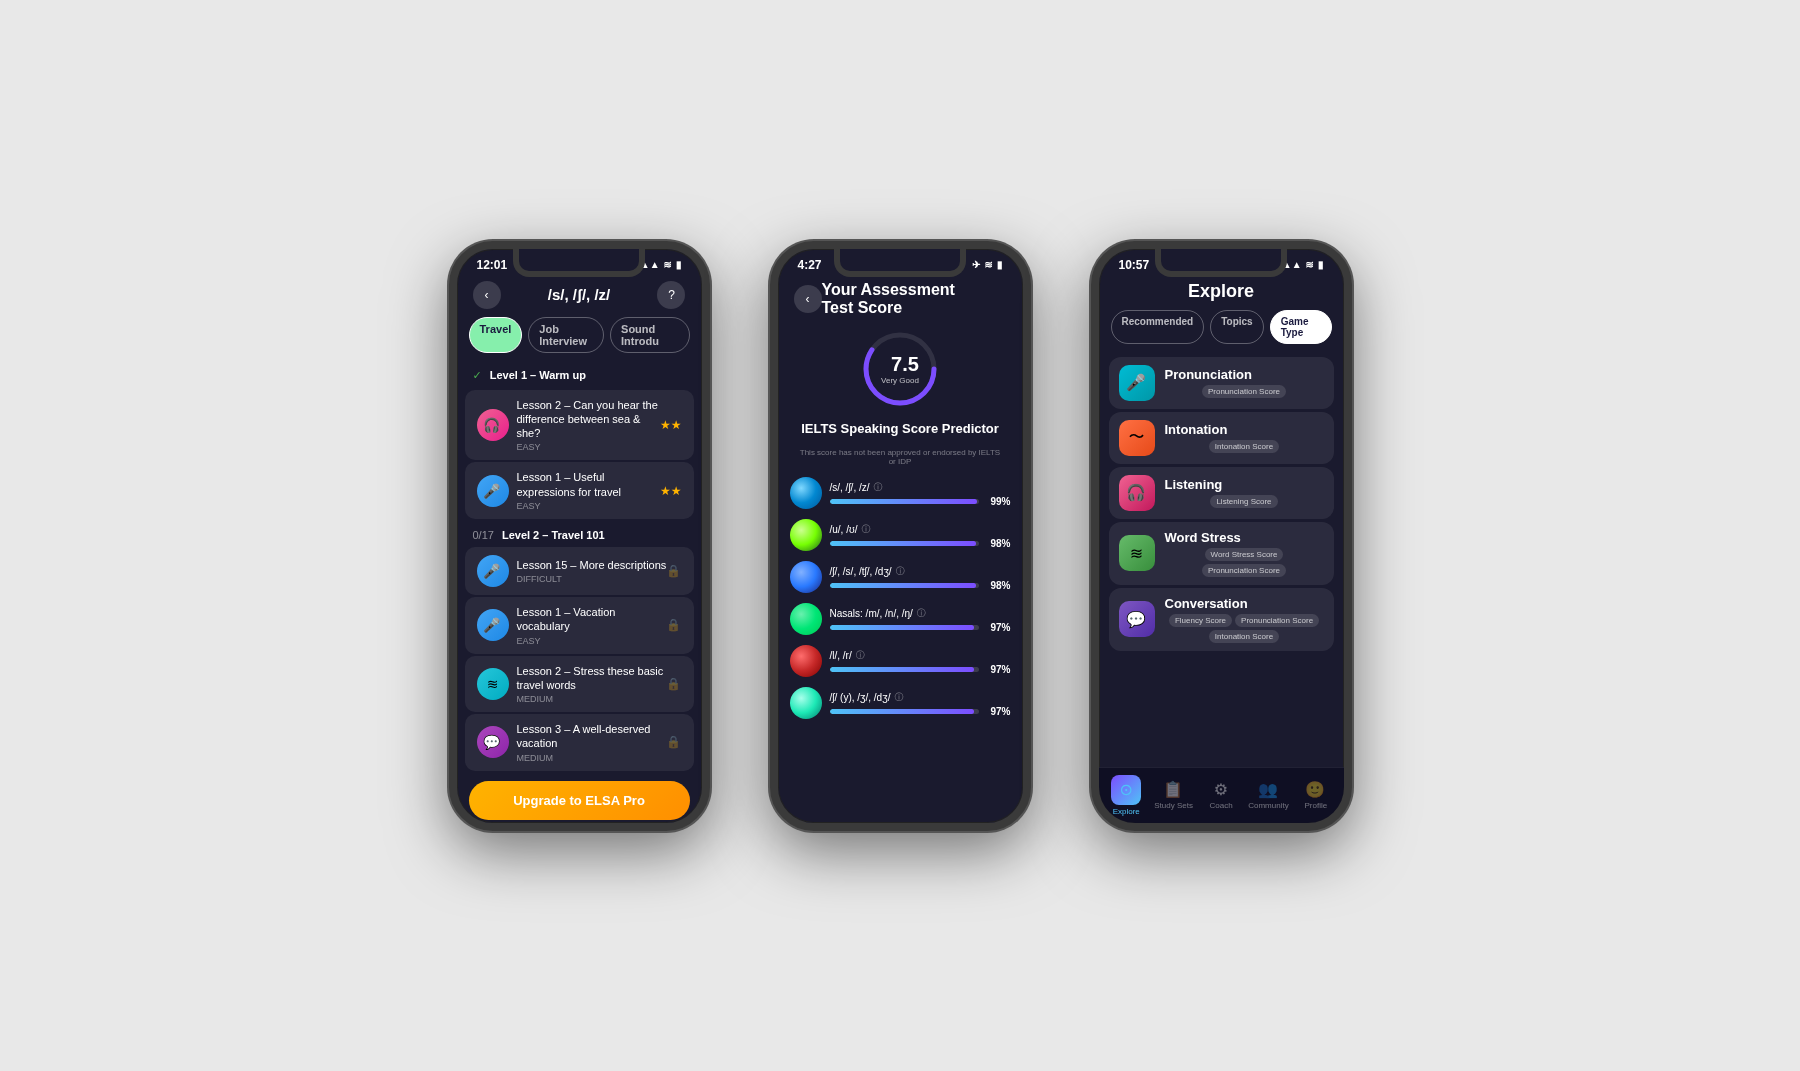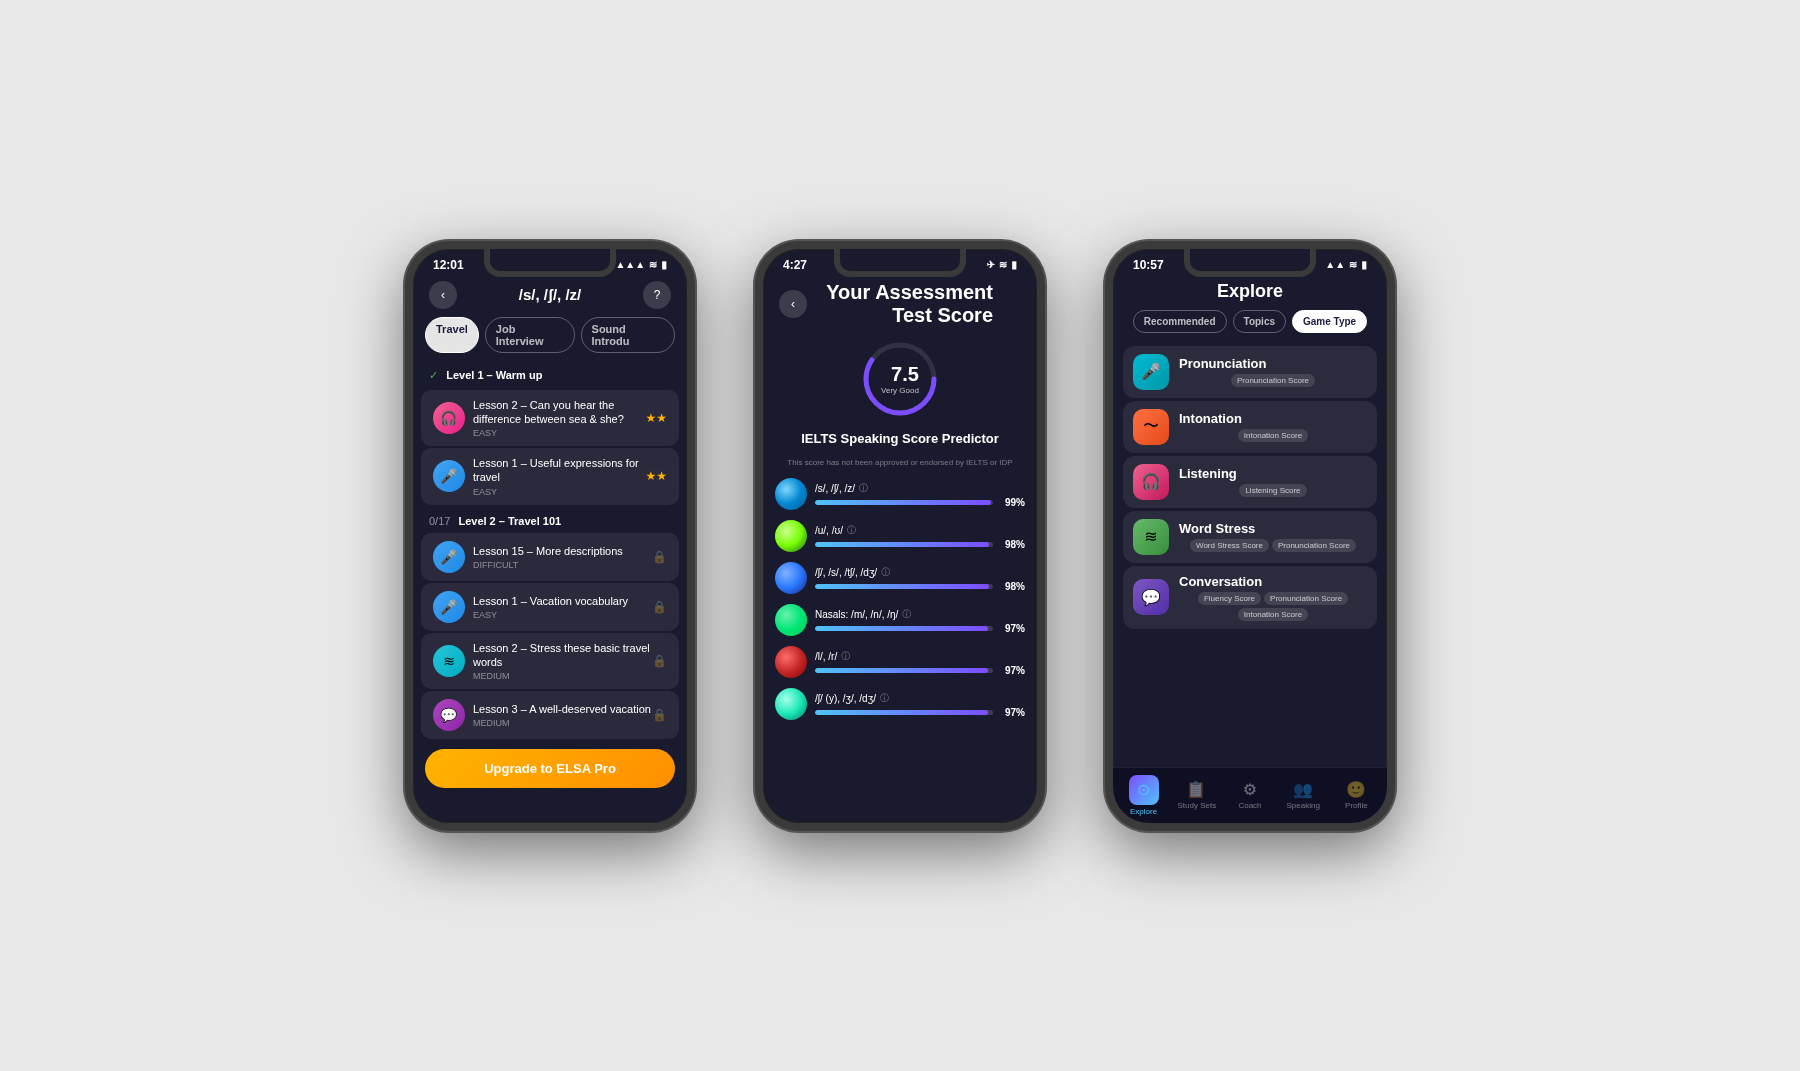--- a/index.html
+++ b/index.html
@@ -14,21 +14,21 @@
       overflow: hidden;
     }
     .phones-container {
       display: flex;
       gap: 60px;
       align-items: center;
       padding: 40px;
     }
     
     .phone {
-      width: 290px;
+      width: 261px;
       height: 590px;
       background: #1a1a2e;
       border-radius: 44px;
       border: 8px solid #3a3a3a;
       box-shadow: 0 0 0 2px #555, 0 20px 60px rgba(0,0,0,0.5), inset 0 0 0 1px #222;
       position: relative;
       overflow: hidden;
     }
     .phone::before {
       content: '';
@@ -92,21 +92,21 @@
     }
     .tab-pill {
       padding: 5px 10px;
       border-radius: 20px;
       font-size: 11px;
       font-weight: 600;
       border: 1.5px solid rgba(255,255,255,0.3);
       color: rgba(255,255,255,0.7);
     }
     .tab-pill.active {
-      background: #e5e5e5;
+      background: #86efac;
       color: #1a1a3e;
       border-color: white;
     }
     .level-header {
       display: flex;
       align-items: center;
       padding: 6px 16px;
       font-size: 11px;
       color: rgba(255,255,255,0.6);
     }
@@ -153,21 +153,21 @@
       text-align: center;
       font-size: 13px;
       font-weight: 700;
       color: white;
     }
     .phone2-header {
       display: flex;
       align-items: center;
       padding: 4px 16px 8px;
     }
-    .phone2-title { flex: 1; text-align: right; color: white; font-size: 20px; font-weight: 600; }
+    .phone2-title { flex: 1; text-align: left; color: white; font-size: 16px; font-weight: 600; }
     .score-svg { width: 80px; height: 80px; position: absolute; top: 0; left: 0; }
     .score-text-container {
       position: absolute;
       top: 50%; left: 50%;
       transform: translate(-50%, -50%);
       text-align: right;
     }
     .score-number { font-size: 20px; font-weight: 700; color: white; }
     .score-label { font-size: 8px; color: rgba(255,255,255,0.7); }
     .ielts-title {
@@ -623,21 +623,21 @@
         <div class="nav-item">
           <span class="nav-icon">📋</span>
           <span class="nav-label">Study Sets</span>
         </div>
         <div class="nav-item">
           <span class="nav-icon">⚙</span>
           <span class="nav-label">Coach</span>
         </div>
         <div class="nav-item">
           <span class="nav-icon">👥</span>
-          <span class="nav-label">Speaking</span>
+          <span class="nav-label">Community</span>
         </div>
         <div class="nav-item">
           <span class="nav-icon">🙂</span>
           <span class="nav-label">Profile</span>
         </div>
       </div>
     </div>
   </div>
 
 </div>

